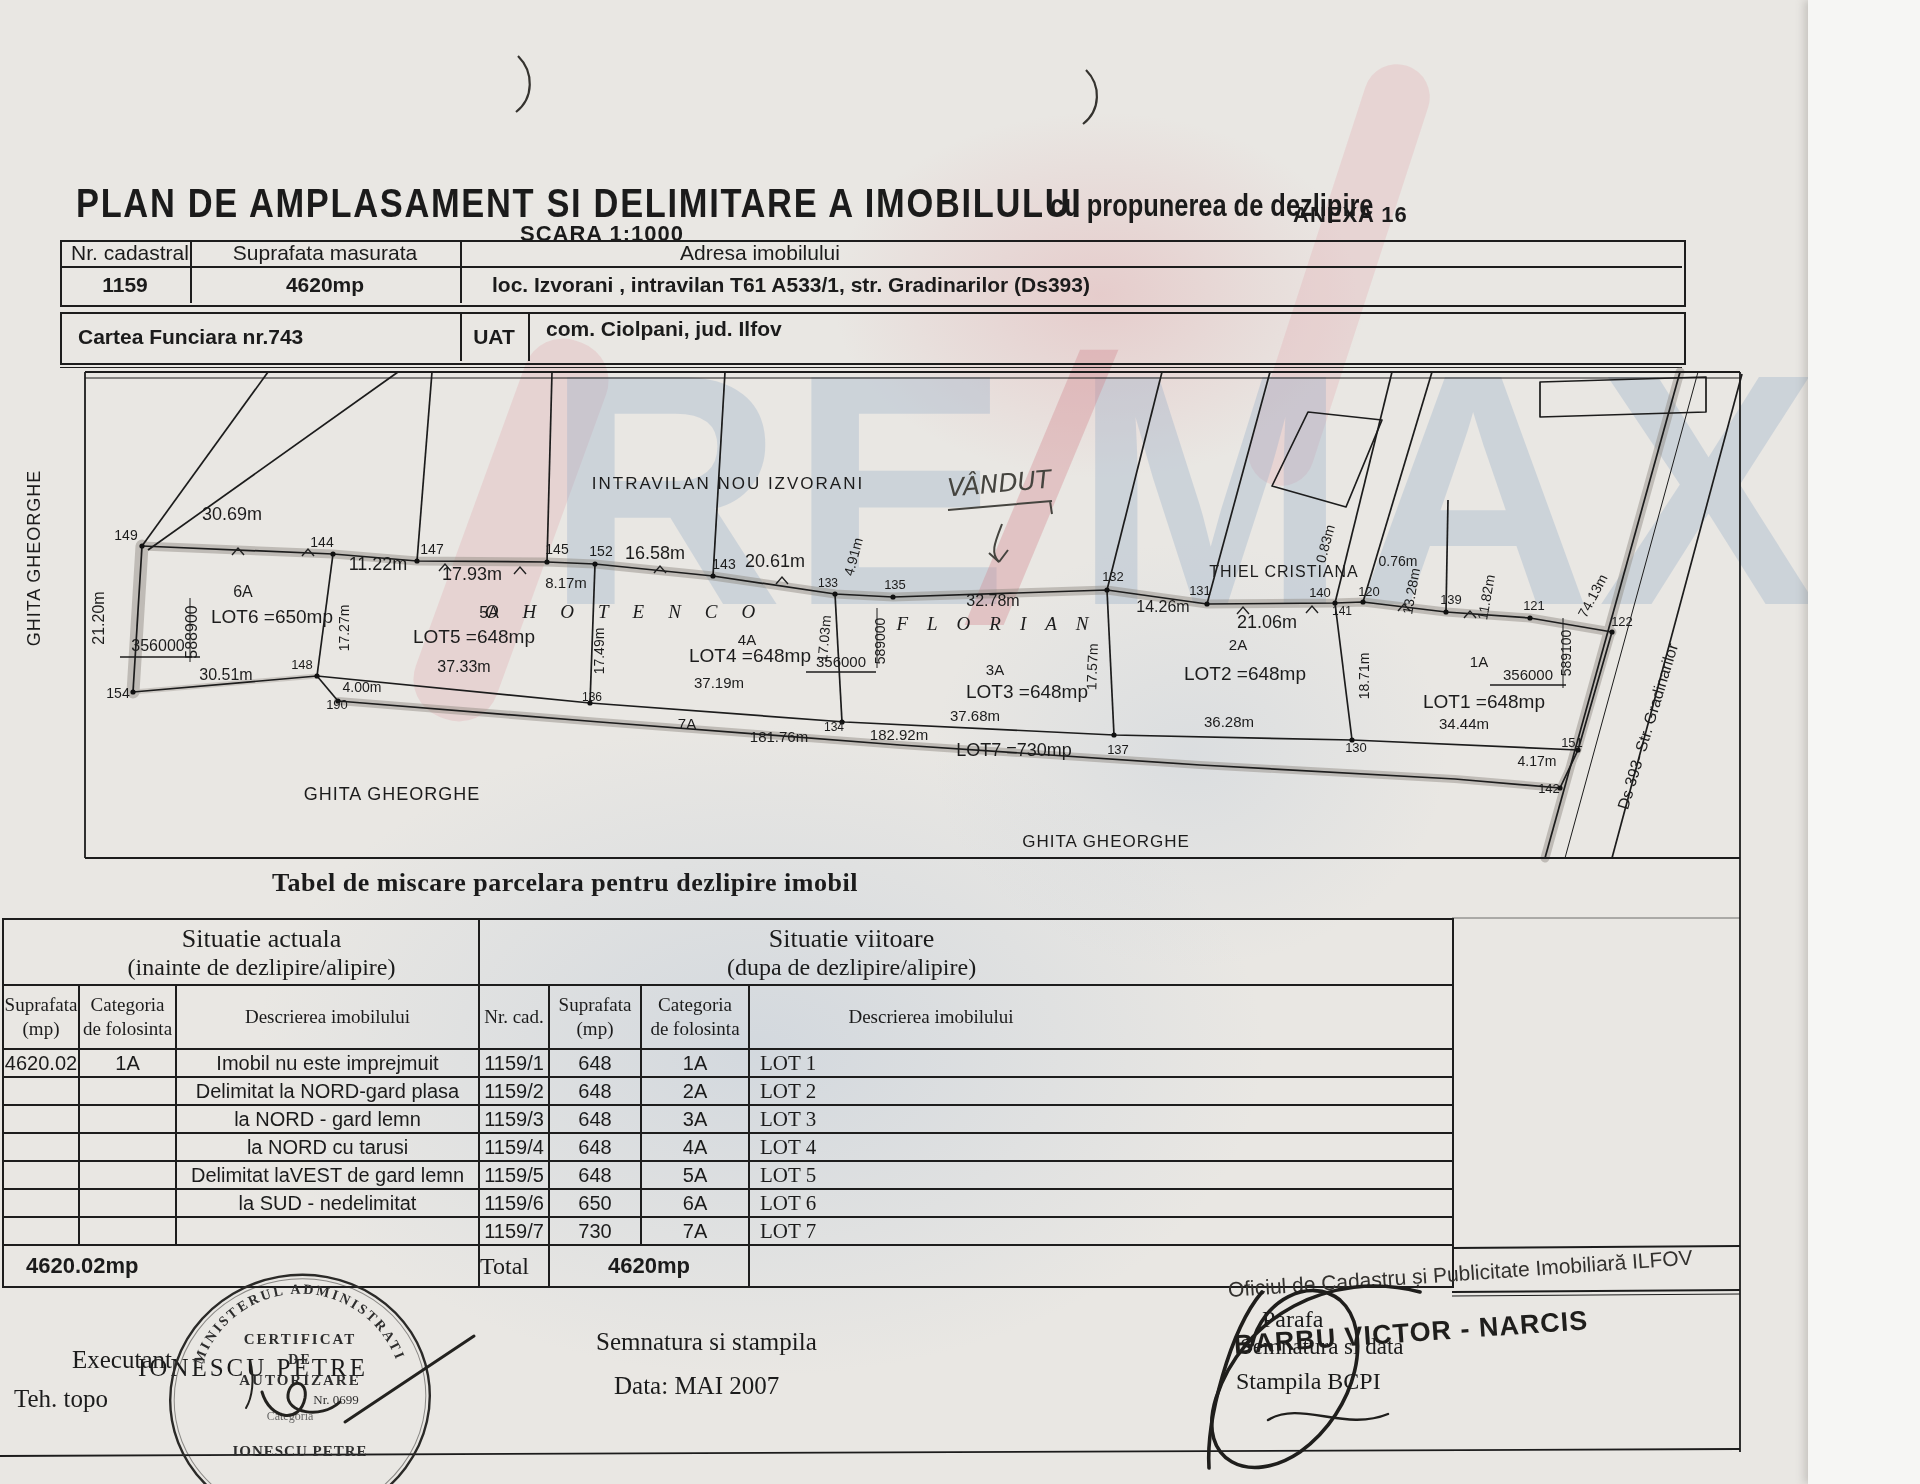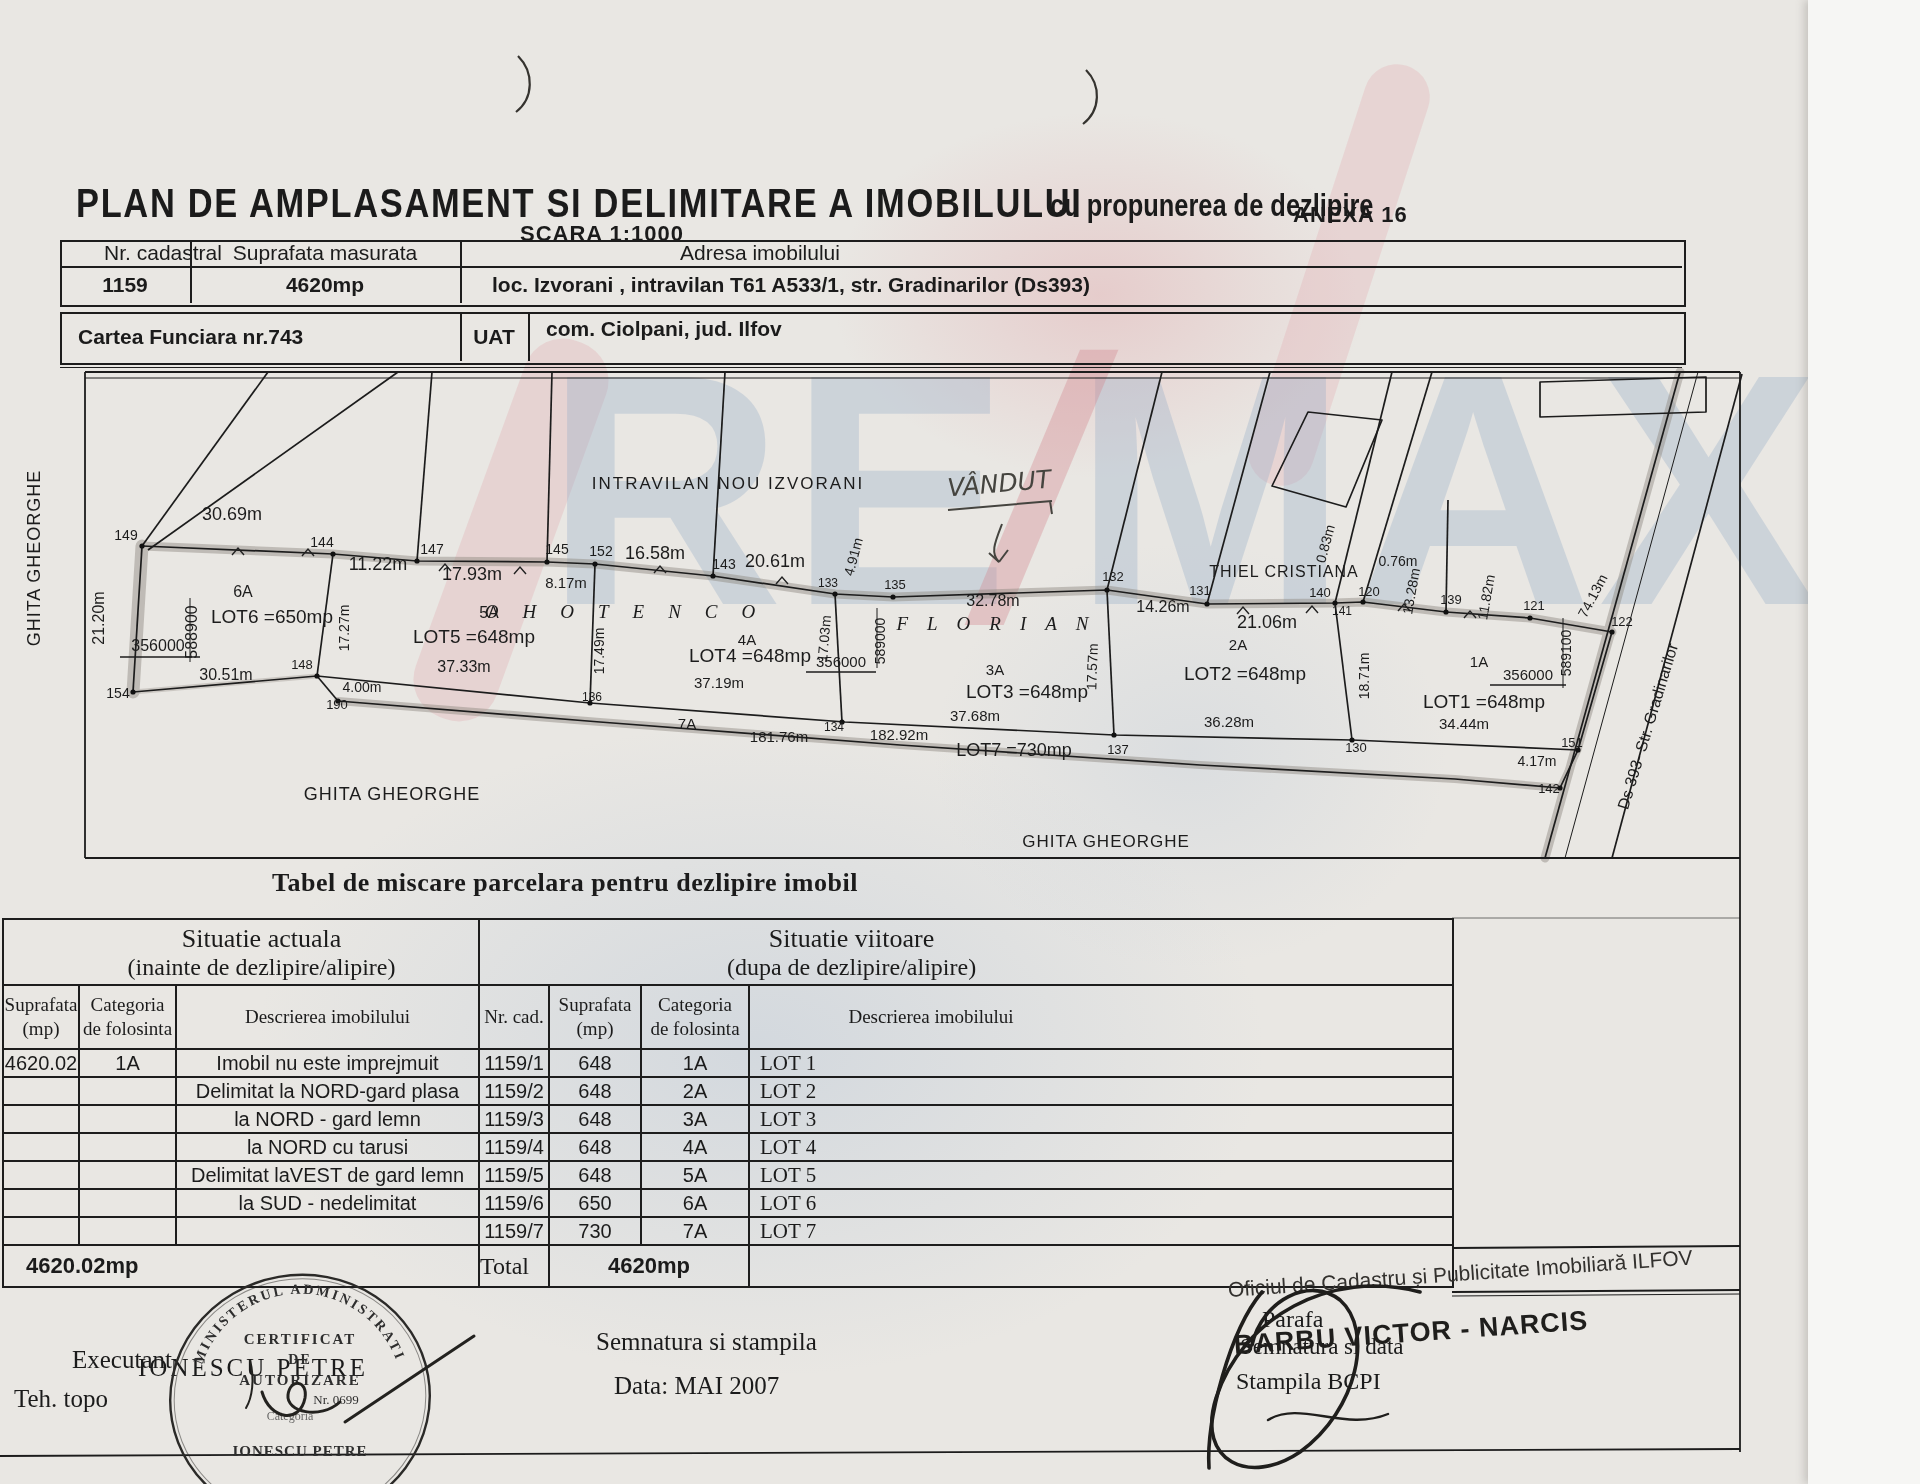--- a/index.html
+++ b/index.html
@@ -66,21 +66,21 @@
 
   <div class="abs cad" id="title">PLAN DE AMPLASAMENT SI DELIMITARE A IMOBILULUI</div>
   <div class="abs cad" id="subtitle">cu propunerea de dezlipire</div>
   <div class="abs cad" id="anexa">ANEXA 16</div>
   <div class="abs cad" id="scara">SCARA 1:1000</div>
 
   <div class="boxed" style="left:60px;top:240px;width:1622px;height:63px;"></div>
   <div class="cellline" style="left:60px;top:266px;width:1622px;height:2px;"></div>
   <div class="cellline" style="left:190px;top:240px;width:2px;height:63px;"></div>
   <div class="cellline" style="left:460px;top:240px;width:2px;height:63px;"></div>
-  <div class="htxt cad center" style="left:60px;top:240px;width:140px;height:26px;margin-left:33px;">Nr. cadastral</div>
+  <div class="htxt cad center" style="left:60px;top:240px;width:140px;height:26px;">Nr. cadastral</div>
   <div class="htxt cad center" style="left:190px;top:240px;width:270px;height:26px;">Suprafata masurata</div>
   <div class="htxt cad center" style="left:460px;top:240px;width:600px;height:26px;">Adresa imobilului</div>
   <div class="htxt cad center" style="left:60px;top:268px;width:130px;height:33px;font-weight:bold;">1159</div>
   <div class="htxt cad center" style="left:190px;top:268px;width:270px;height:33px;font-weight:bold;">4620mp</div>
   <div class="htxt cad" style="left:492px;top:268px;width:1100px;height:33px;font-weight:bold;">loc. Izvorani , intravilan T61 A533/1, str. Gradinarilor (Ds393)</div>
 
   <div class="boxed" style="left:60px;top:312px;width:1622px;height:49px;"></div>
   <div class="cellline" style="left:460px;top:312px;width:2px;height:49px;"></div>
   <div class="cellline" style="left:528px;top:312px;width:2px;height:49px;"></div>
   <div class="cellline" style="left:60px;top:367px;width:1622px;height:1px;"></div>

